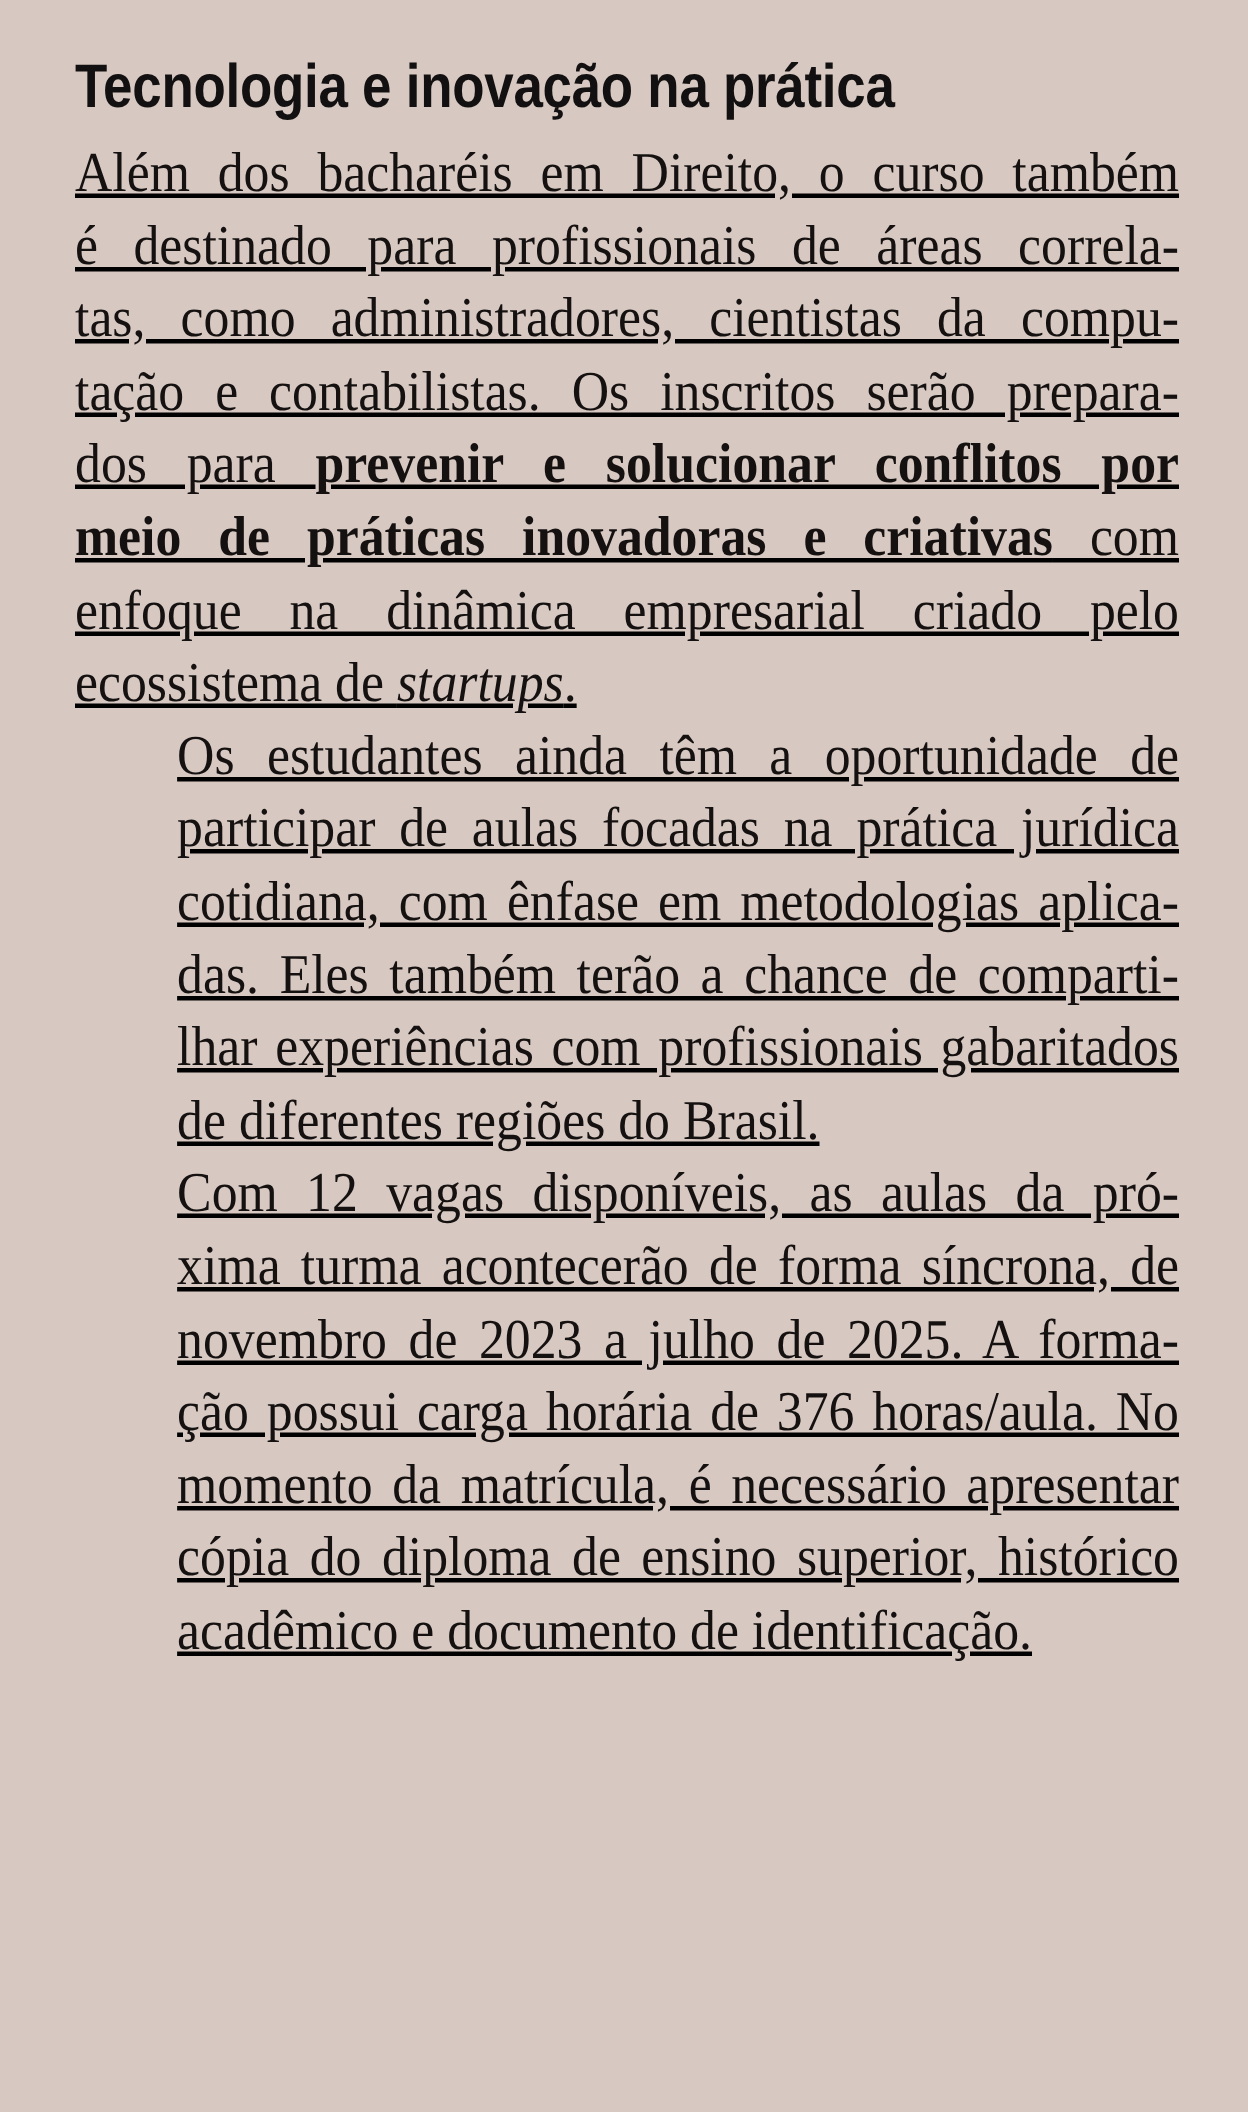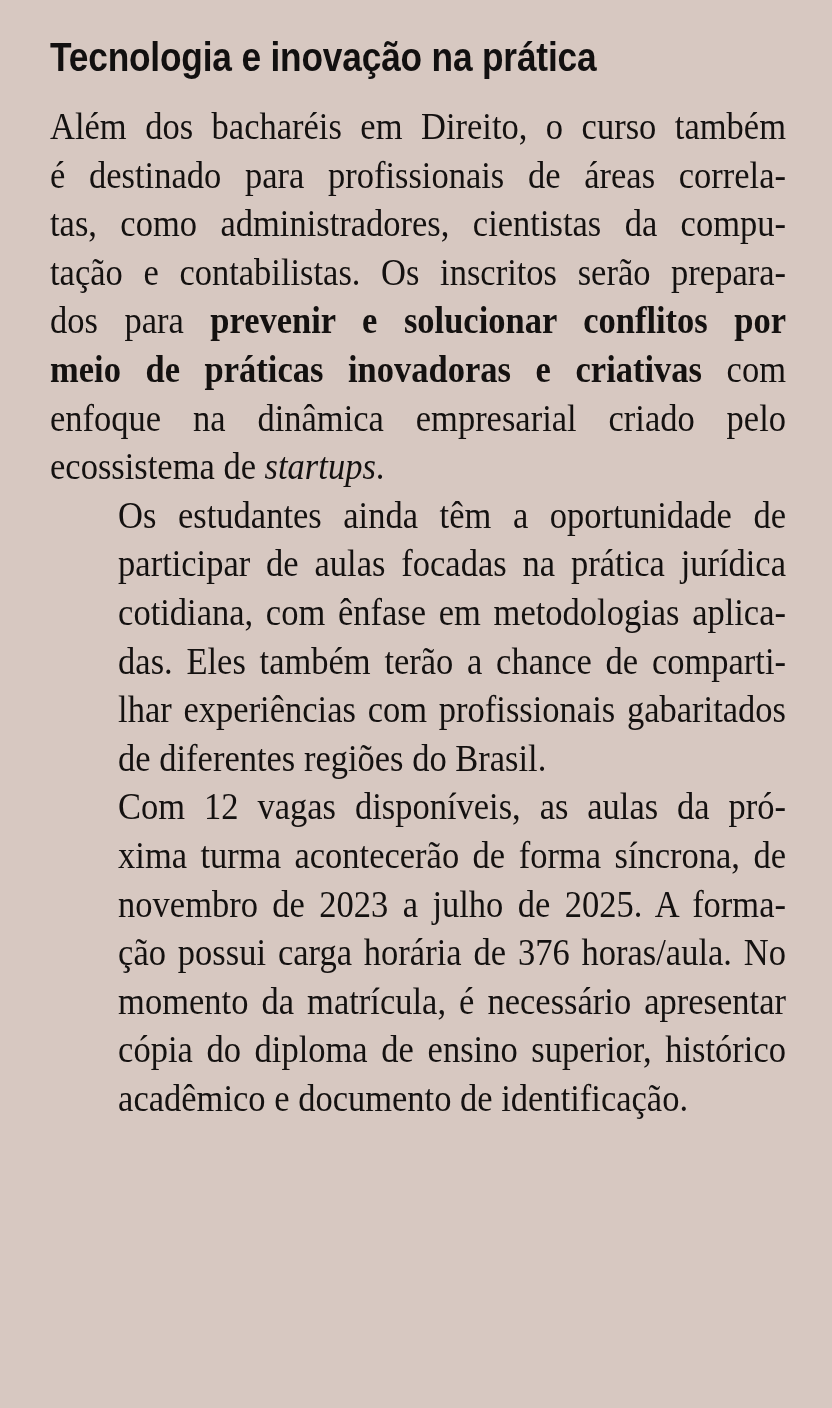--- a/index.html
+++ b/index.html
@@ -32,21 +32,22 @@
     letter-spacing: -0.2px;
     color: #121010;
     margin: 0;
     padding-top: 34px;
     transform: scaleX(0.86);
     transform-origin: left top;
     white-space: nowrap;
   }
 
   .article-body {
-    margin-top: 23px;
+    margin-top: 12px;
+    text-decoration: underline;
   }
 
   .para {
     font-family: "Liberation Serif", "DejaVu Serif", serif;
     font-size: 37.5px;
     line-height: 48.6px;
     color: #141110;
     margin: 0;
     text-align: justify;
     text-justify: inter-word;

